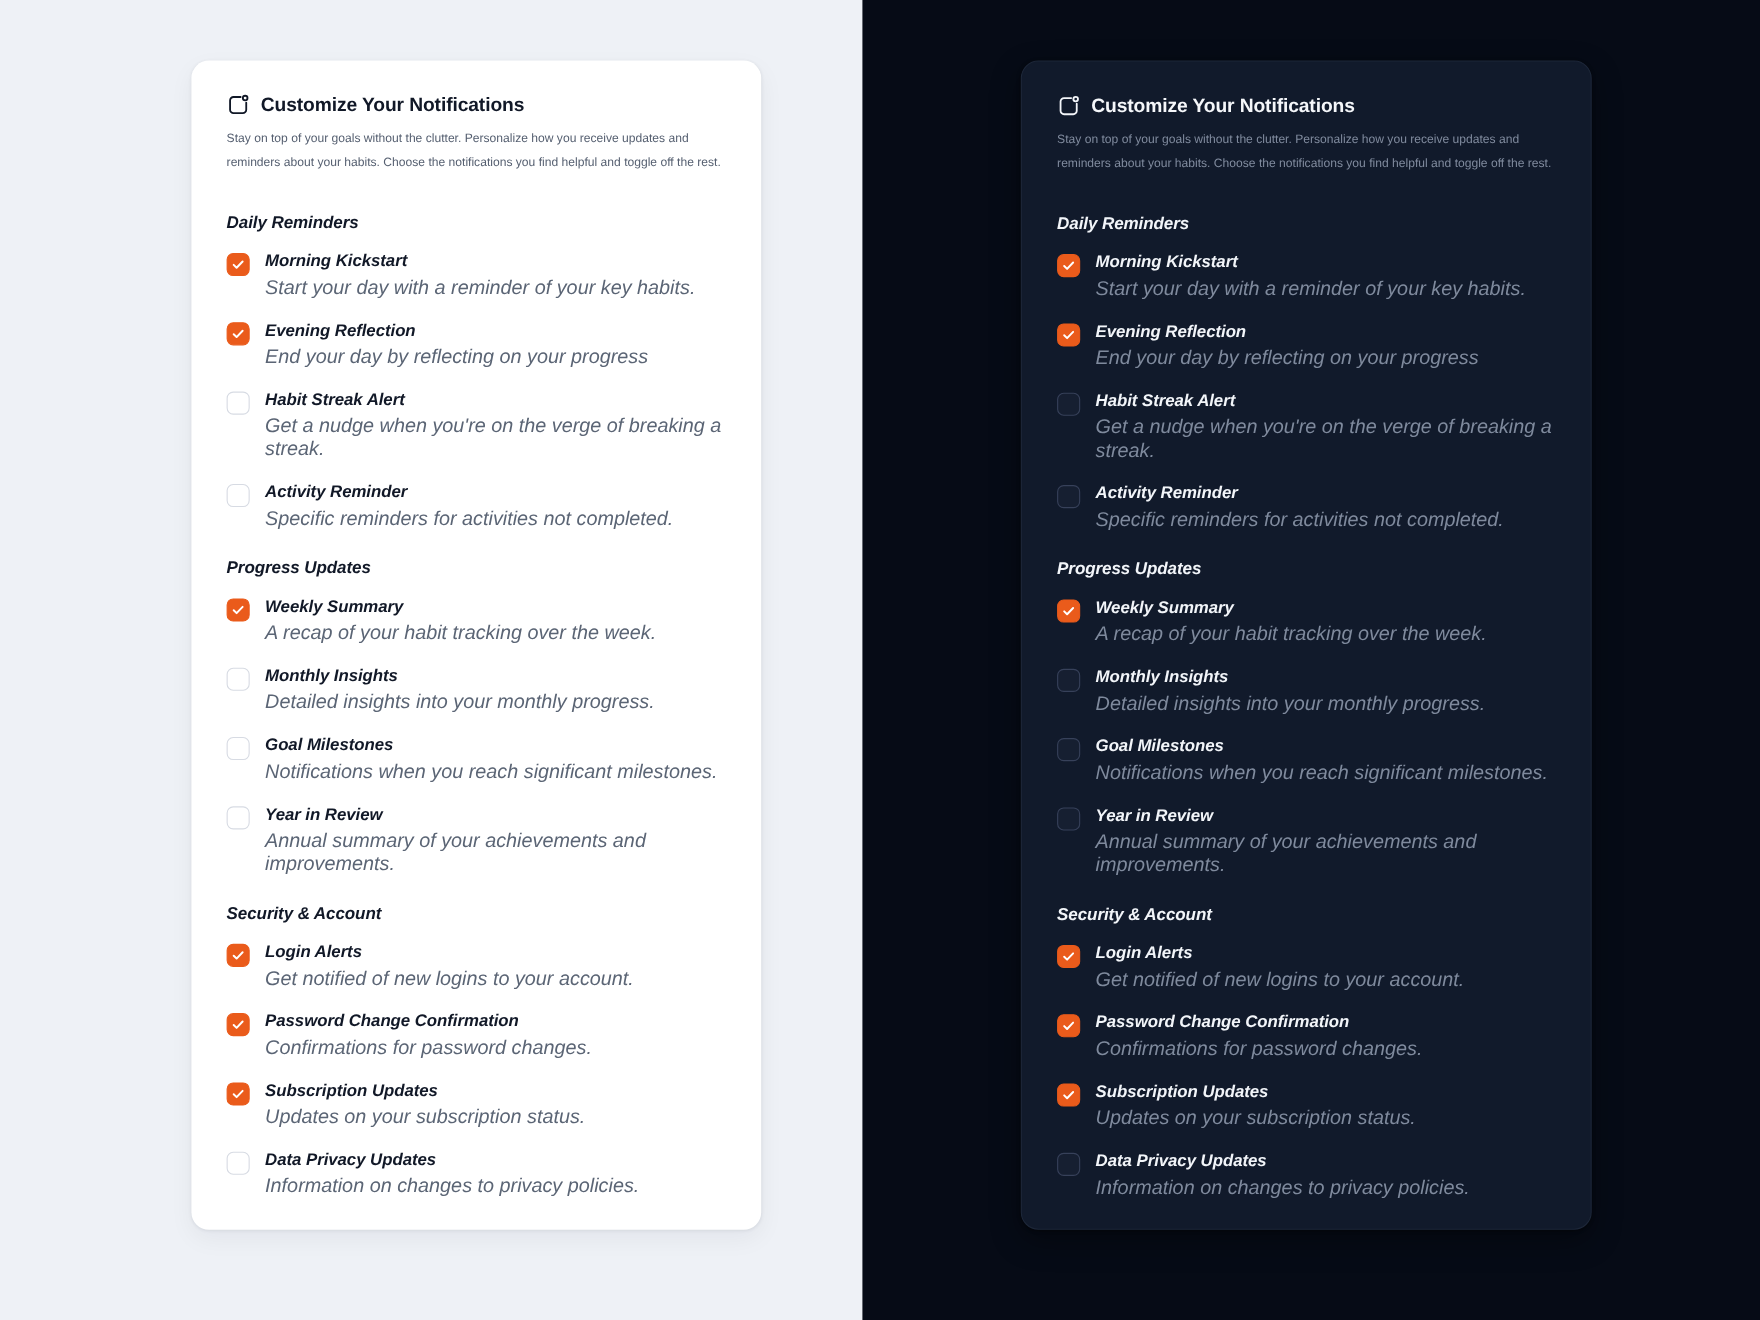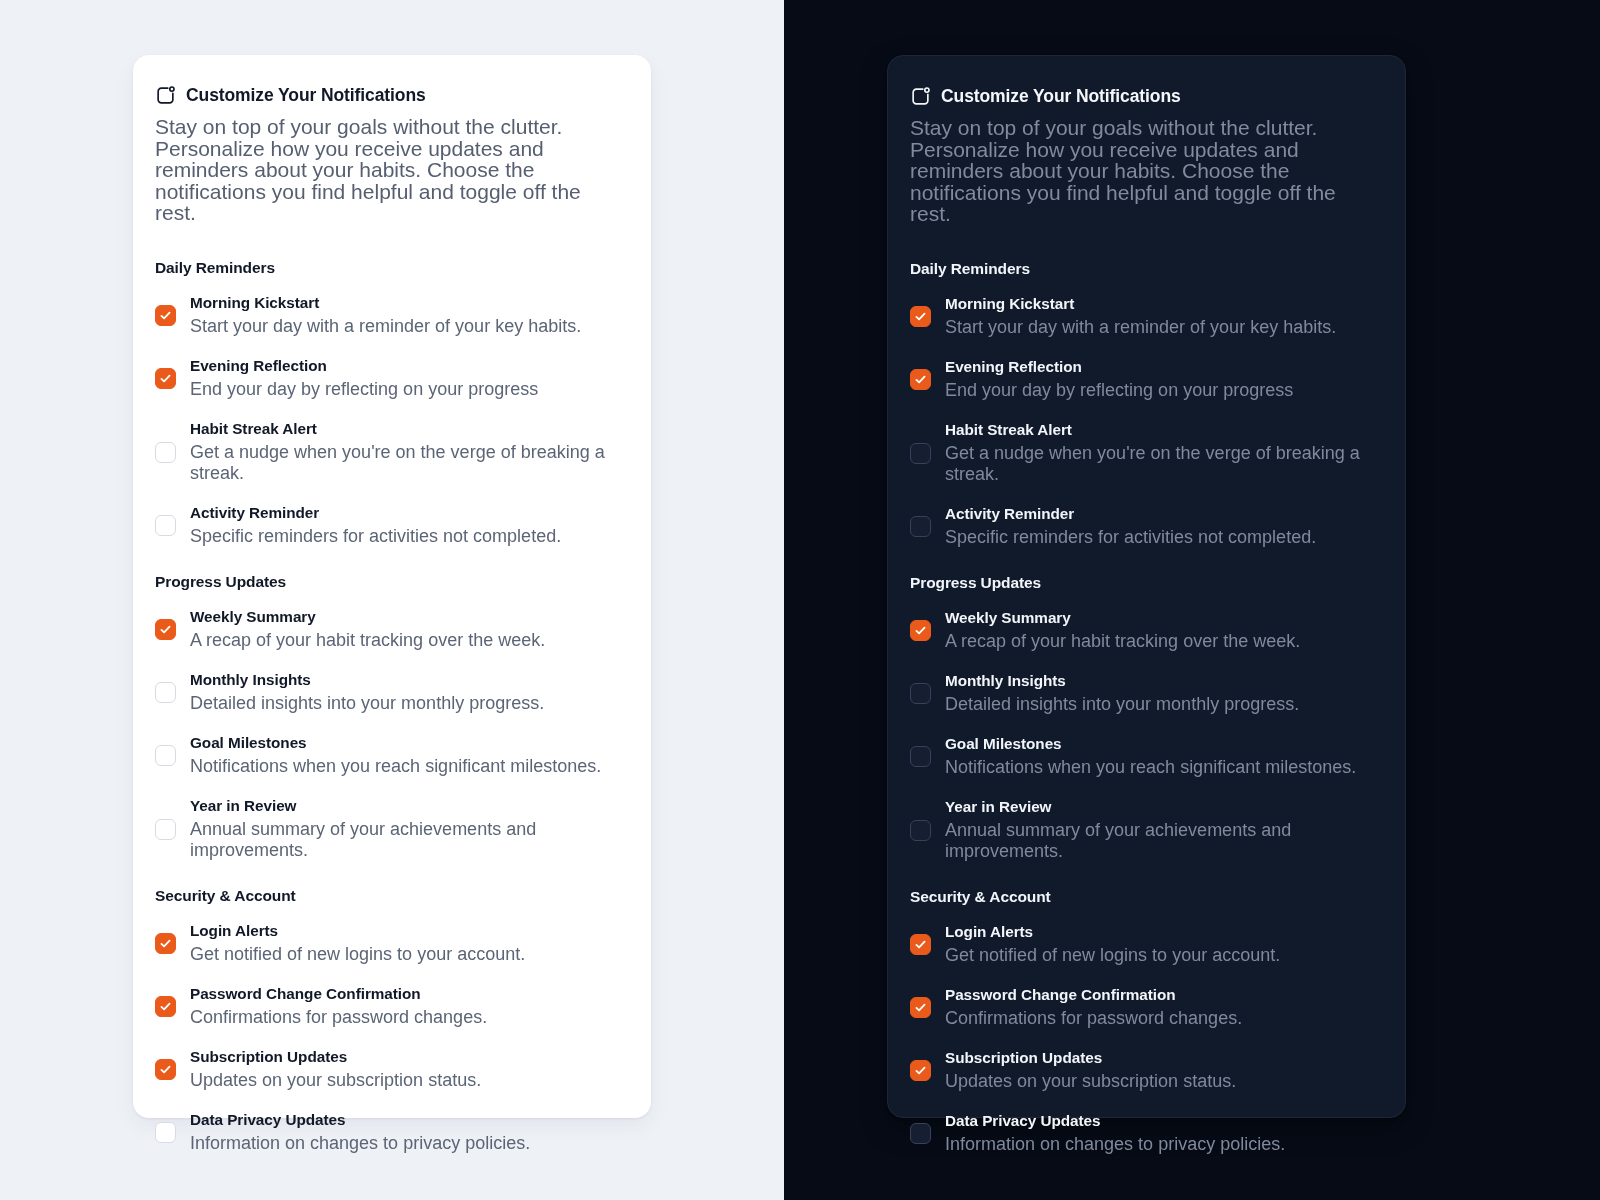--- a/index.html
+++ b/index.html
@@ -20,21 +20,22 @@
 
   .pane { position: relative; height: 1200px; }
   .pane-light { width: 784px; background: #eef1f6; }
   .pane-dark  { width: 816px; background: #060b16; }
 
   
   .card {
     position: absolute;
     top: 55px;
     border-radius: 16px;
-    padding: 30px 30px 0 22px;
+    padding: 30px 30px 0 32px;
+    margin-left: 41px;
   }
   .pane-light .card {
     left: 133px;
     width: 518px;
     height: 1063px;
     background: #ffffff;
     box-shadow: 0 1px 3px rgba(16,24,40,.07), 0 8px 22px rgba(16,24,40,.05);
   }
   .pane-dark .card {
     left: 103px;
@@ -59,40 +60,40 @@
   .card-title {
     font-size: 17.5px;
     font-weight: 700;
     letter-spacing: -0.1px;
     line-height: 1;
   }
   .pane-light .card-title { color: #111827; }
   .pane-dark  .card-title { color: #f5f7fa; }
 
   .card-desc {
-    font-size: 21px;
+    font-size: 11px;
     line-height: 21.5px;
     max-width: 455px;
     margin-bottom: 35px;
   }
   .pane-light .card-desc { color: #555f70; }
   .pane-dark  .card-desc { color: #808b9e; }
 
   
-  .section { margin-bottom: 26px; }
+  .section { margin-bottom: 26px; font-style: italic; }
   .section-title {
     font-size: 15.5px;
     font-weight: 700;
     letter-spacing: -0.1px;
     margin-bottom: 16px;
   }
   .pane-light .section-title { color: #111827; }
   .pane-dark  .section-title { color: #f2f5f9; }
 
-  .opt-row { display: flex; gap: 14px; margin-bottom: 19px; align-items: center; }
+  .opt-row { display: flex; gap: 14px; margin-bottom: 19px; }
   .opt-row:last-child { margin-bottom: 0; }
 
   .checkbox {
     width: 21px;
     height: 21px;
     border-radius: 6px;
     flex: none;
     margin-top: 2px;
     position: relative;
     display: flex;

